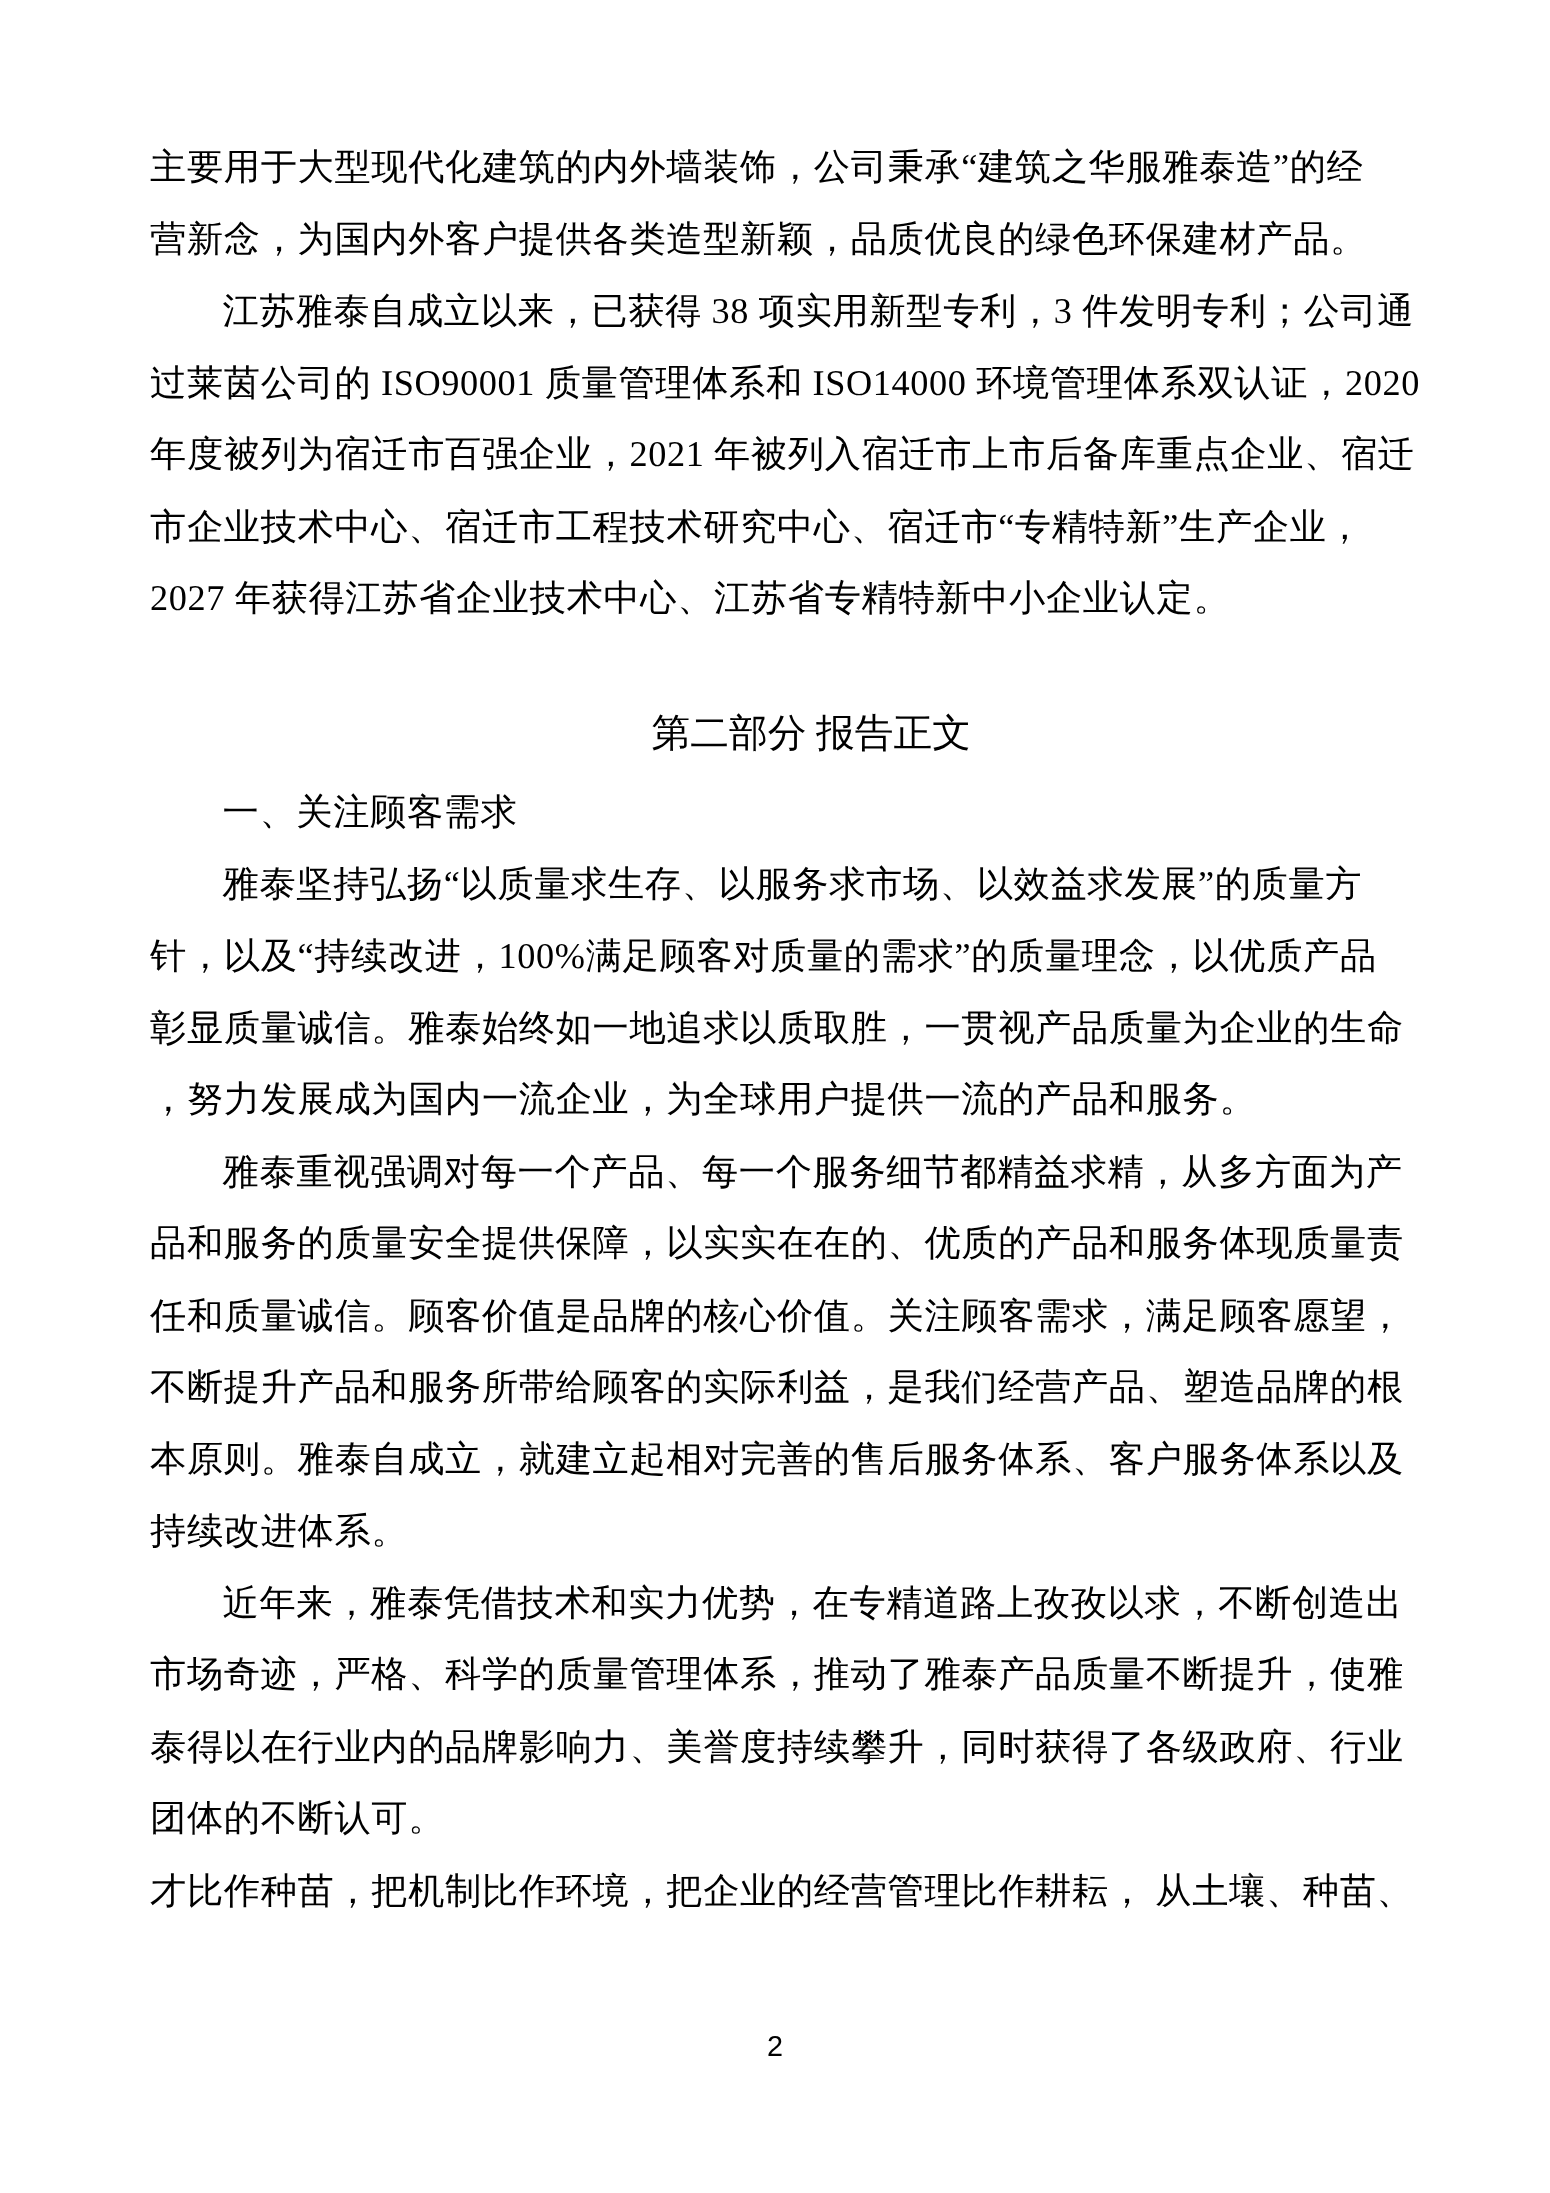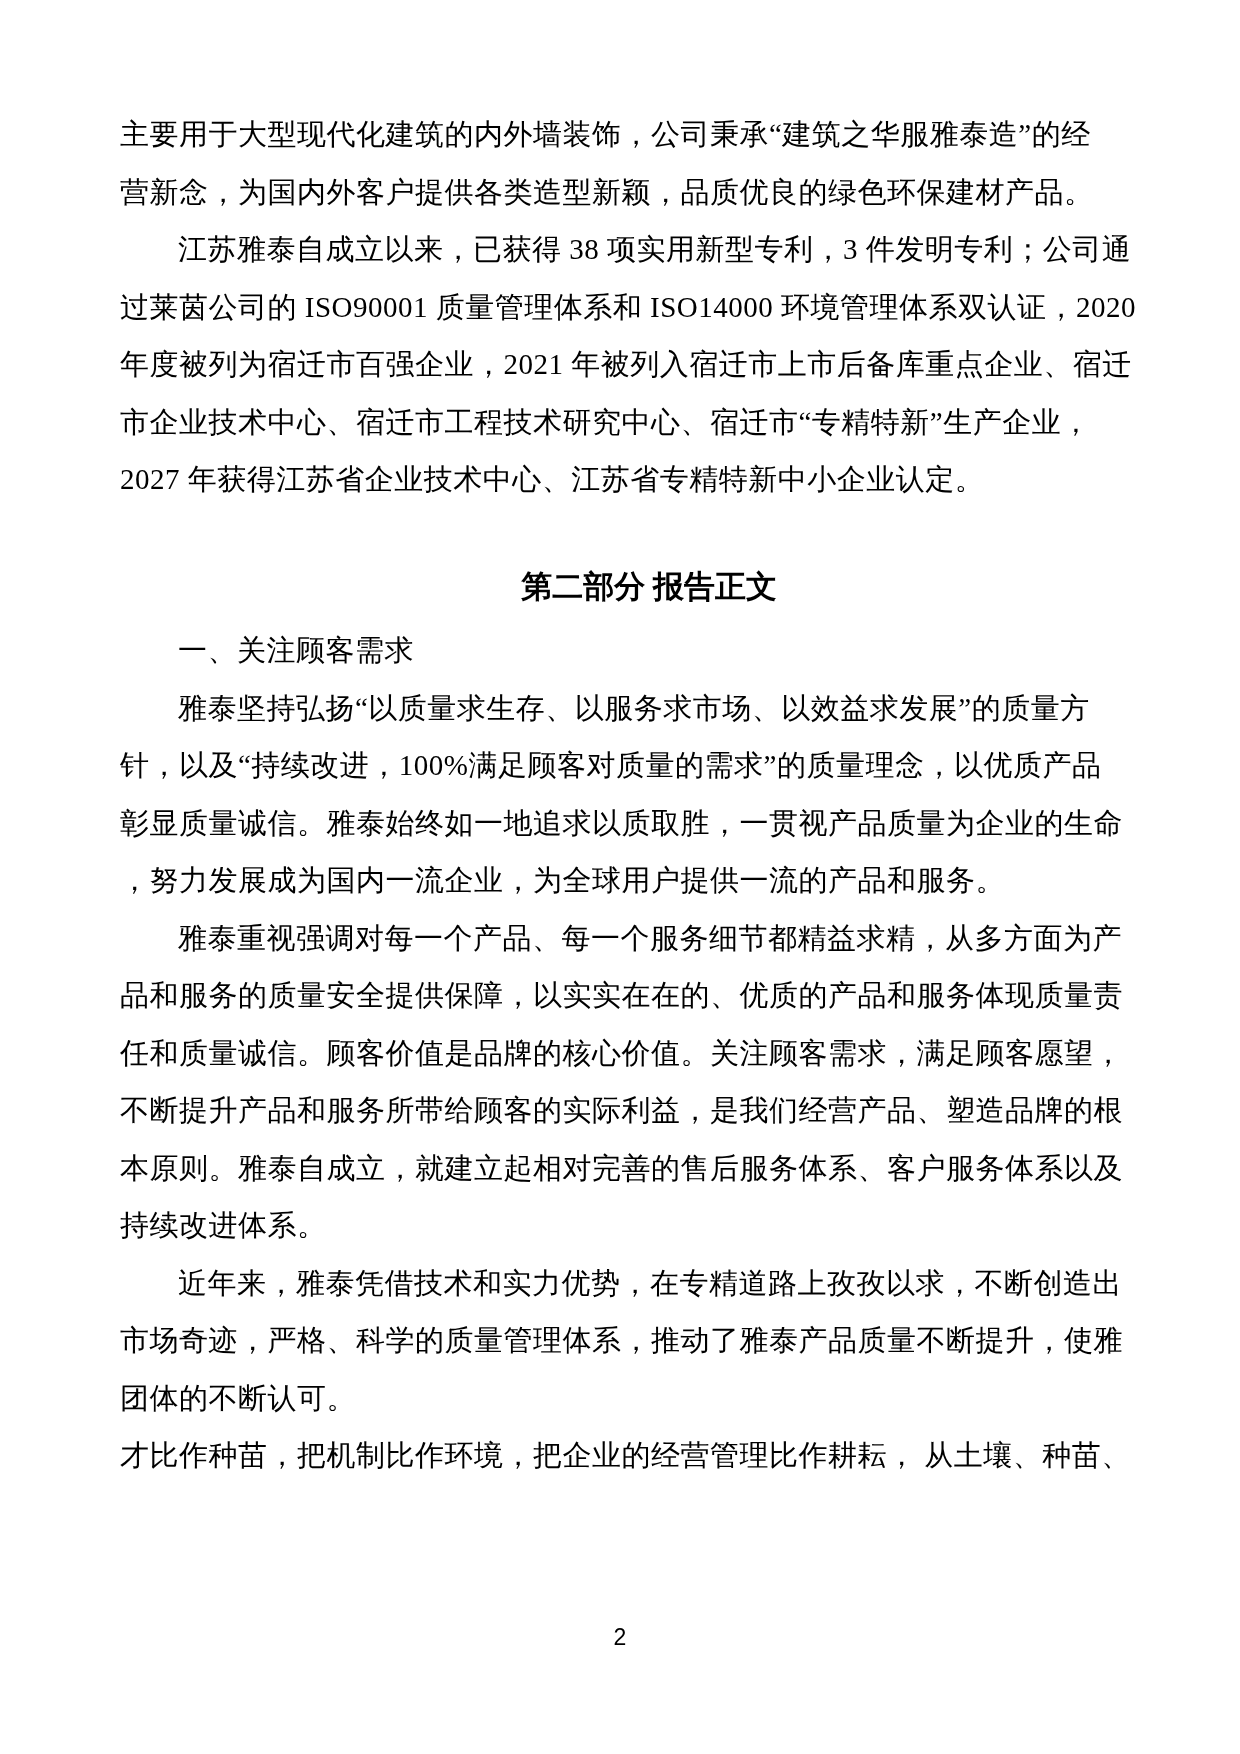--- a/index.html
+++ b/index.html
@@ -32,21 +32,21 @@
     height: 57.5px;
     white-space: pre;
     letter-spacing: 0.5px;
   }
   .line.indent {
     text-indent: 2em;
     font-family: Liberation Serif, serif;
   }
   .heading {
     font-size: 31px;
-    font-weight: bold;
+    font-weight: normal;
     line-height: 57.5px;
     height: 57.5px;
     text-align: center;
     text-indent: 2em; 
     margin-top: 49px;
     margin-bottom: 7px;
     white-space: pre;
   }
   .footer {
     position: absolute;
@@ -89,20 +89,21 @@
         <div class="line indent">雅泰重视强调对每一个产品、每一个服务细节都精益求精，从多方面为产</div>
         <div class="line">品和服务的质量安全提供保障，以实实在在的、优质的产品和服务体现质量责</div>
         <div class="line">任和质量诚信。顾客价值是品牌的核心价值。关注顾客需求，满足顾客愿望，</div>
         <div class="line">不断提升产品和服务所带给顾客的实际利益，是我们经营产品、塑造品牌的根</div>
         <div class="line">本原则。雅泰自成立，就建立起相对完善的售后服务体系、客户服务体系以及</div>
         <div class="line">持续改进体系。</div>
       </div>
       <div class="para">
         <div class="line indent">近年来，雅泰凭借技术和实力优势，在专精道路上孜孜以求，不断创造出</div>
         <div class="line">市场奇迹，严格、科学的质量管理体系，推动了雅泰产品质量不断提升，使雅</div>
+        <div class="line">泰得以在行业内的品牌影响力、美誉度持续攀升，同时获得了各级政府、行业</div>
         <div class="line">团体的不断认可。</div>
       </div>
       <div class="para">
         <div class="line">才比作种苗，把机制比作环境，把企业的经营管理比作耕耘， 从土壤、种苗、</div>
       </div>
     </div>
   <div class="footer">
     <span>2</span>
   </div>
 </div>

